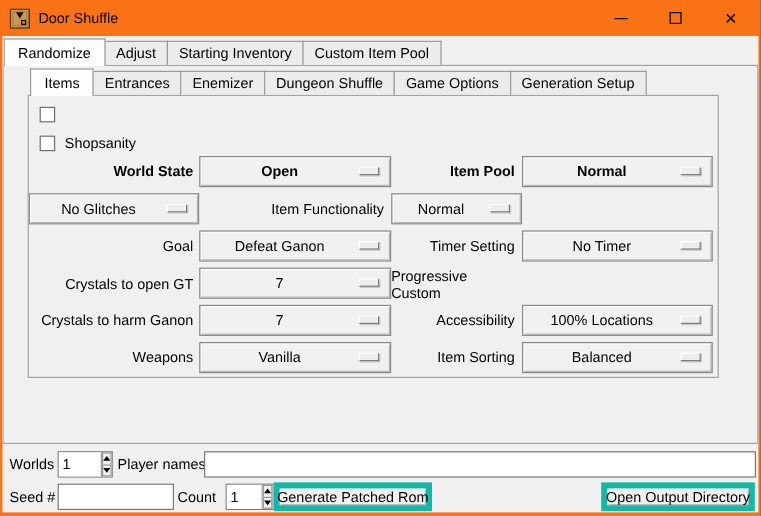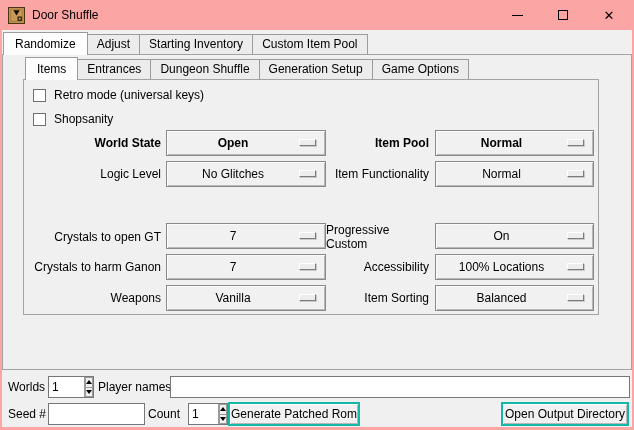--- a/index.html
+++ b/index.html
@@ -1,20 +1,20 @@
 <!DOCTYPE html>
 <html><head>
 <meta charset="utf-8">
 <style>
   html,body { margin:0; padding:0; background:#555; }
   * { box-sizing:border-box; font-family:"Liberation Sans","DejaVu Sans",sans-serif; }
 
   .window {
     position:relative; width:634px; height:430px;
-    background:#fca5a5; overflow:hidden;
+    background:#f97316; overflow:hidden;
   }
 
   
   .titlebar { position:absolute; left:0; top:0; width:634px; height:30px;
               display:flex; align-items:center; }
   .app-icon { width:17px; height:17px; margin-left:8px; flex:0 0 auto; }
   .title-text { margin-left:7px; font-size:12px; color:#000; }
   .win-controls { position:absolute; right:2px; top:0; height:30px; display:flex; }
   .win-btn { width:46px; height:30px; display:grid; place-items:center; cursor:default; }
   .glyph-min { width:11px; height:1px; background:#000; }
@@ -81,21 +81,21 @@
                  border-left:1px solid #9a9a9a; }
   .spin-btn { flex:1; background:#f0f0f0; border:1px solid #9a9a9a;
               display:grid; place-items:center; }
   .spin-btn.up { border-bottom-width:0; }
   .arrow-up { width:0; height:0; border-left:3px solid transparent;
               border-right:3px solid transparent; border-bottom:4px solid #000; }
   .arrow-down { width:0; height:0; border-left:3px solid transparent;
                 border-right:3px solid transparent; border-top:4px solid #000; }
 
   .pushbtn { position:absolute; height:24px; background:#f1f1f1;
-             border:2px solid #14b8a6;
+             border:5px solid #14b8a6;
              box-shadow: inset 1px 1px 0 #fbfbfb, inset -1px -1px 0 #b7b7b7;
              font-size:12px; color:#000; display:flex; align-items:center;
              justify-content:center; white-space:nowrap; cursor:default; }
 </style>
 </head>
 <body>
 
 <div class="window">
 
   <div class="titlebar">
@@ -130,74 +130,81 @@
       <div class="tab">Adjust</div>
       <div class="tab">Starting Inventory</div>
       <div class="tab">Custom Item Pool</div>
     </div>
 
     <div class="outer-pane">
 
       <div class="tabrow sub-tabrow">
         <div class="tab selected">Items</div>
         <div class="tab">Entrances</div>
+        <div class="tab">Enemizer</div>
         <div class="tab">Dungeon Shuffle</div>
+        <div class="tab">Game Options</div>
         <div class="tab">Generation Setup</div>
-        <div class="tab">Game Options</div>
       </div>
 
       <div class="sub-pane">
 
         <div class="check-row" style="top:7px;">
           <span class="checkbox"></span>
-          <span class="check-label">Retro mode (universal keys)</span>
         </div>
         <div class="check-row" style="top:31px;">
           <span class="checkbox"></span>
           <span class="check-label">Shopsanity</span>
         </div>
 
         <div class="srow" style="top:50px;font-weight:bold;">
           <div class="slabel l">World State</div>
           <div class="dropdown">
             <span class="dd-value">Open</span>
             <span class="dd-indicator"></span>
           </div>
           <div class="slabel r">Item Pool</div>
           <div class="dropdown">
             <span class="dd-value">Normal</span>
             <span class="dd-indicator"></span>
           </div>
         </div>
 
         <div class="srow" style="top:81px;">
-          <div class="slabel l">Logic Level</div>
           <div class="dropdown">
             <span class="dd-value">No Glitches</span>
             <span class="dd-indicator"></span>
           </div>
           <div class="slabel r">Item Functionality</div>
           <div class="dropdown">
             <span class="dd-value">Normal</span>
             <span class="dd-indicator"></span>
           </div>
         </div>
 
+        <div class="srow" style="top:112px;">
+          <div class="slabel l">Goal</div>
+          <div class="dropdown">
+            <span class="dd-value">Defeat Ganon</span>
+            <span class="dd-indicator"></span>
+          </div>
+          <div class="slabel r">Timer Setting</div>
+          <div class="dropdown">
+            <span class="dd-value">No Timer</span>
+            <span class="dd-indicator"></span>
+          </div>
+        </div>
 
         <div class="srow" style="top:143px;">
           <div class="slabel l">Crystals to open GT</div>
           <div class="dropdown">
             <span class="dd-value">7</span>
             <span class="dd-indicator"></span>
           </div>
           <div class="slabel r">Progressive Custom</div>
-          <div class="dropdown">
-            <span class="dd-value">On</span>
-            <span class="dd-indicator"></span>
-          </div>
         </div>
 
         <div class="srow" style="top:174px;">
           <div class="slabel l">Crystals to harm Ganon</div>
           <div class="dropdown">
             <span class="dd-value">7</span>
             <span class="dd-indicator"></span>
           </div>
           <div class="slabel r">Accessibility</div>
           <div class="dropdown">

